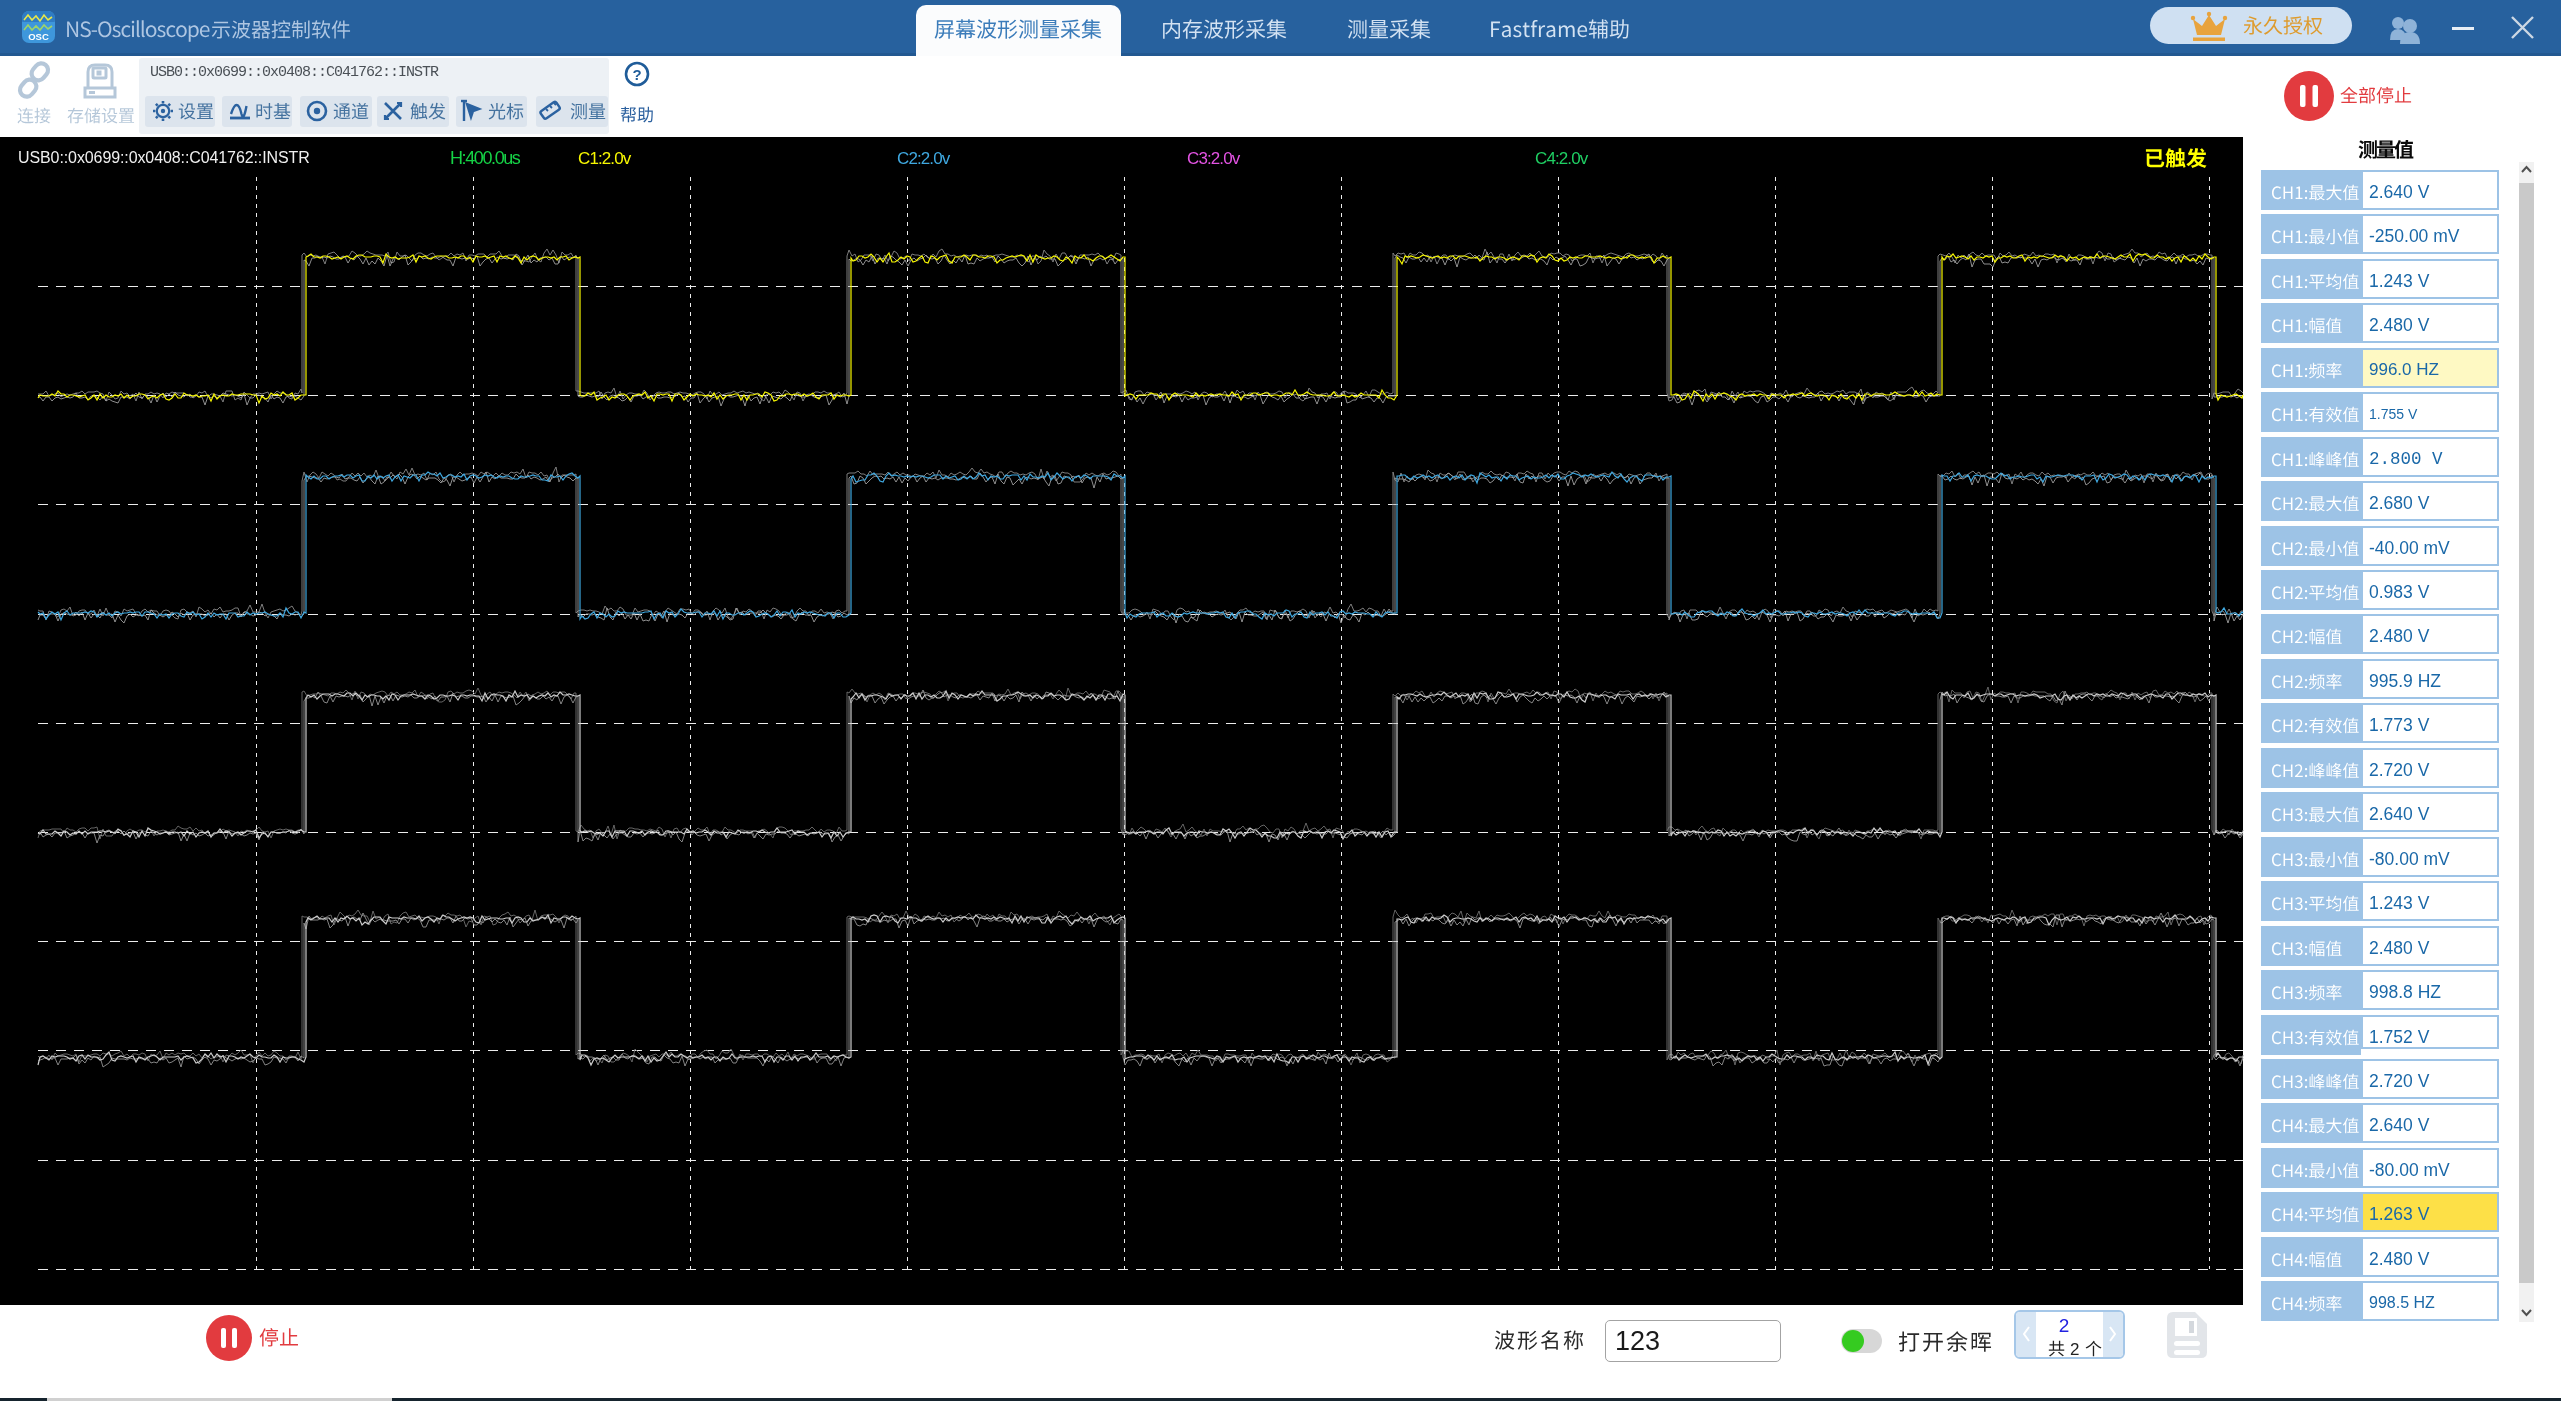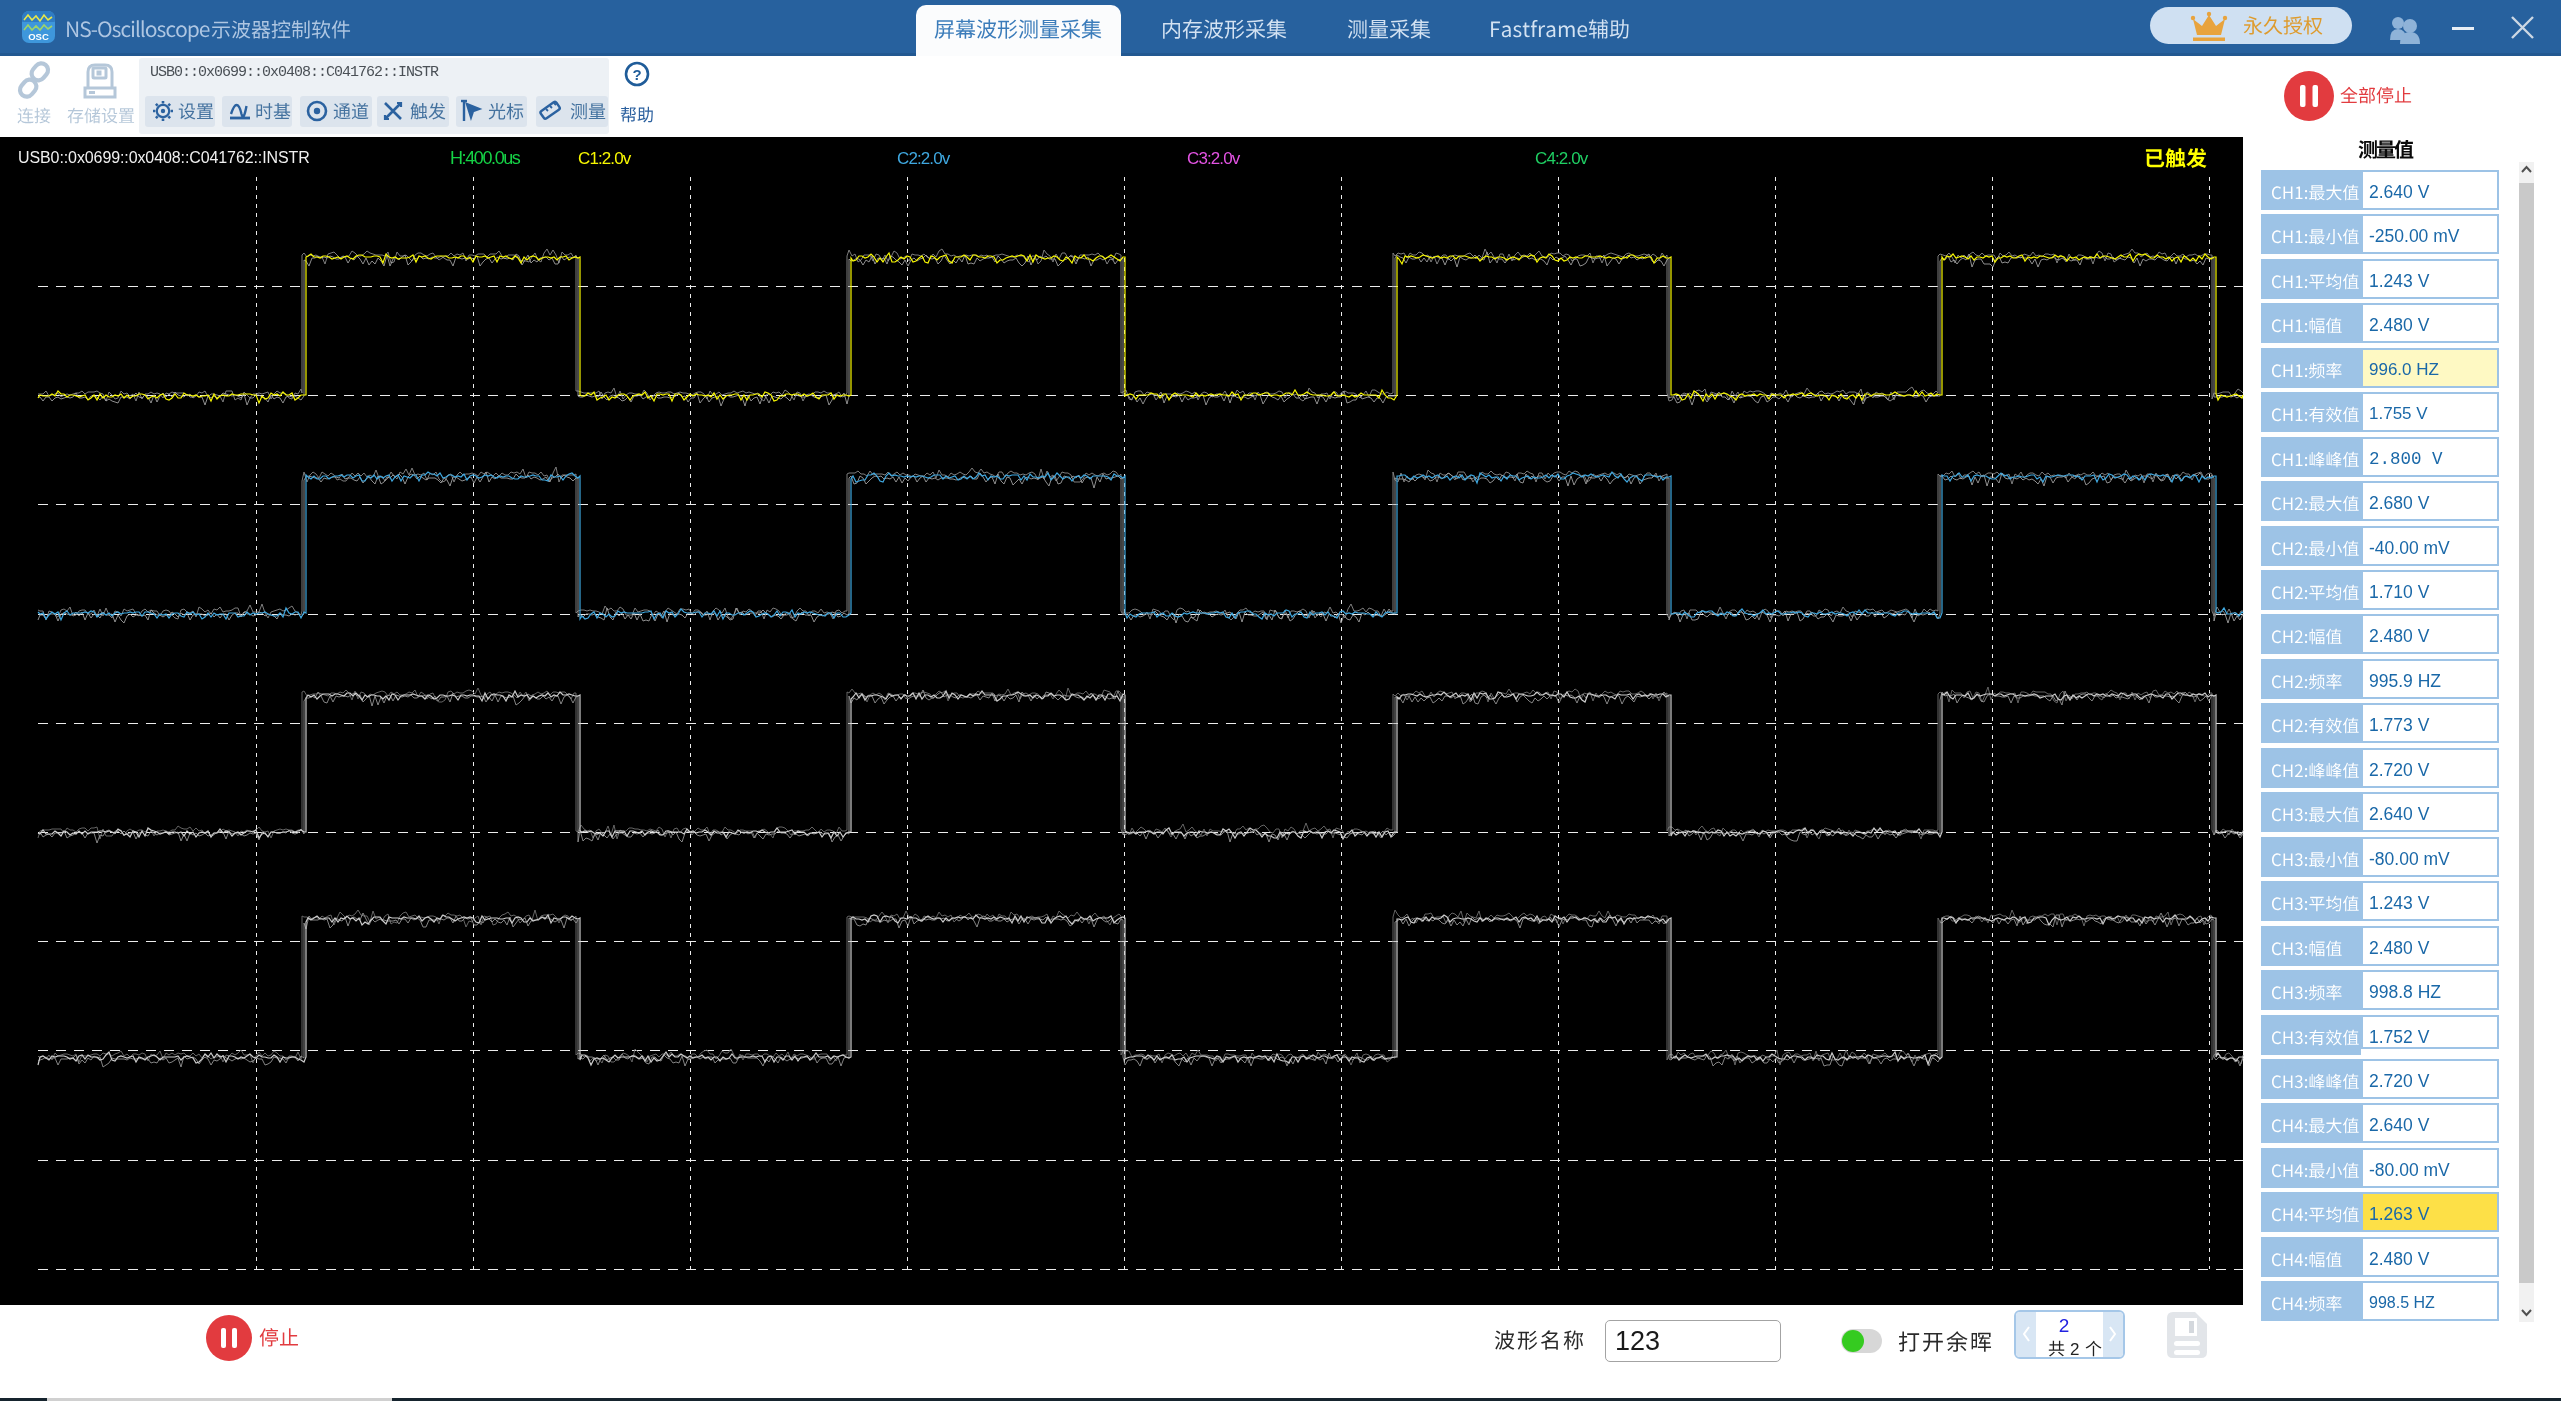--- a/index.html
+++ b/index.html
@@ -26,29 +26,29 @@
     <div style="position:absolute;left:2361px;top:170px;width:138px;height:40px;background:#fff;border:2px solid #9dc3e6;box-sizing:border-box;font-family:'Liberation Sans';font-size:17.5px;color:#1a68a8;line-height:40px;padding-left:6px;">2.640 V</div>
     <div style="position:absolute;left:2261px;top:214px;width:100px;height:40px;background:#9dc3e6;"></div>
     <div style="position:absolute;left:2361px;top:214px;width:138px;height:40px;background:#fff;border:2px solid #9dc3e6;box-sizing:border-box;font-family:'Liberation Sans';font-size:17.5px;color:#1a68a8;line-height:40px;padding-left:6px;">-250.00 mV</div>
     <div style="position:absolute;left:2261px;top:259px;width:100px;height:40px;background:#9dc3e6;"></div>
     <div style="position:absolute;left:2361px;top:259px;width:138px;height:40px;background:#fff;border:2px solid #9dc3e6;box-sizing:border-box;font-family:'Liberation Sans';font-size:17.5px;color:#1a68a8;line-height:40px;padding-left:6px;">1.243 V</div>
     <div style="position:absolute;left:2261px;top:303px;width:100px;height:40px;background:#9dc3e6;"></div>
     <div style="position:absolute;left:2361px;top:303px;width:138px;height:40px;background:#fff;border:2px solid #9dc3e6;box-sizing:border-box;font-family:'Liberation Sans';font-size:17.5px;color:#1a68a8;line-height:40px;padding-left:6px;">2.480 V</div>
     <div style="position:absolute;left:2261px;top:348px;width:100px;height:40px;background:#9dc3e6;"></div>
     <div style="position:absolute;left:2361px;top:348px;width:138px;height:40px;background:#fef9c3;border:2px solid #9dc3e6;box-sizing:border-box;font-family:'Liberation Sans';font-size:17px;color:#1a68a8;line-height:40px;padding-left:6px;">996.0 HZ</div>
     <div style="position:absolute;left:2261px;top:392px;width:100px;height:40px;background:#9dc3e6;"></div>
-    <div style="position:absolute;left:2361px;top:392px;width:138px;height:40px;background:#fff;border:2px solid #9dc3e6;box-sizing:border-box;font-family:'Liberation Sans';font-size:17px;color:#1a68a8;line-height:40px;padding-left:6px;">1.755 V</div>
+    <div style="position:absolute;left:2361px;top:392px;width:138px;height:40px;background:#fff;border:2px solid #9dc3e6;box-sizing:border-box;font-family:'Liberation Sans';font-size:14px;color:#1a68a8;line-height:40px;padding-left:6px;">1.755 V</div>
     <div style="position:absolute;left:2261px;top:437px;width:100px;height:40px;background:#9dc3e6;"></div>
     <div style="position:absolute;left:2361px;top:437px;width:138px;height:40px;background:#fff;border:2px solid #9dc3e6;box-sizing:border-box;font-family:Liberation Mono, monospace;font-size:17.5px;color:#1a68a8;line-height:40px;padding-left:6px;">2.800 V</div>
     <div style="position:absolute;left:2261px;top:481px;width:100px;height:40px;background:#9dc3e6;"></div>
     <div style="position:absolute;left:2361px;top:481px;width:138px;height:40px;background:#fff;border:2px solid #9dc3e6;box-sizing:border-box;font-family:'Liberation Sans';font-size:17.5px;color:#1a68a8;line-height:40px;padding-left:6px;">2.680 V</div>
     <div style="position:absolute;left:2261px;top:526px;width:100px;height:40px;background:#9dc3e6;"></div>
     <div style="position:absolute;left:2361px;top:526px;width:138px;height:40px;background:#fff;border:2px solid #9dc3e6;box-sizing:border-box;font-family:'Liberation Sans';font-size:17.5px;color:#1a68a8;line-height:40px;padding-left:6px;">-40.00 mV</div>
     <div style="position:absolute;left:2261px;top:570px;width:100px;height:40px;background:#9dc3e6;"></div>
-    <div style="position:absolute;left:2361px;top:570px;width:138px;height:40px;background:#fff;border:2px solid #9dc3e6;box-sizing:border-box;font-family:'Liberation Sans';font-size:17.5px;color:#1a68a8;line-height:40px;padding-left:6px;">1.710 V</div>
+    <div style="position:absolute;left:2361px;top:570px;width:138px;height:40px;background:#fff;border:2px solid #9dc3e6;box-sizing:border-box;font-family:'Liberation Sans';font-size:17.5px;color:#1a68a8;line-height:40px;padding-left:6px;">0.983 V</div>
     <div style="position:absolute;left:2261px;top:614px;width:100px;height:40px;background:#9dc3e6;"></div>
     <div style="position:absolute;left:2361px;top:614px;width:138px;height:40px;background:#fff;border:2px solid #9dc3e6;box-sizing:border-box;font-family:'Liberation Sans';font-size:17.5px;color:#1a68a8;line-height:40px;padding-left:6px;">2.480 V</div>
     <div style="position:absolute;left:2261px;top:659px;width:100px;height:40px;background:#9dc3e6;"></div>
     <div style="position:absolute;left:2361px;top:659px;width:138px;height:40px;background:#fff;border:2px solid #9dc3e6;box-sizing:border-box;font-family:'Liberation Sans';font-size:17.5px;color:#1a68a8;line-height:40px;padding-left:6px;">995.9 HZ</div>
     <div style="position:absolute;left:2261px;top:703px;width:100px;height:40px;background:#9dc3e6;"></div>
     <div style="position:absolute;left:2361px;top:703px;width:138px;height:40px;background:#fff;border:2px solid #9dc3e6;box-sizing:border-box;font-family:'Liberation Sans';font-size:17.5px;color:#1a68a8;line-height:40px;padding-left:6px;">1.773 V</div>
     <div style="position:absolute;left:2261px;top:748px;width:100px;height:40px;background:#9dc3e6;"></div>
     <div style="position:absolute;left:2361px;top:748px;width:138px;height:40px;background:#fff;border:2px solid #9dc3e6;box-sizing:border-box;font-family:'Liberation Sans';font-size:17.5px;color:#1a68a8;line-height:40px;padding-left:6px;">2.720 V</div>
     <div style="position:absolute;left:2261px;top:792px;width:100px;height:40px;background:#9dc3e6;"></div>
     <div style="position:absolute;left:2361px;top:792px;width:138px;height:40px;background:#fff;border:2px solid #9dc3e6;box-sizing:border-box;font-family:'Liberation Sans';font-size:17.5px;color:#1a68a8;line-height:40px;padding-left:6px;">2.640 V</div>

